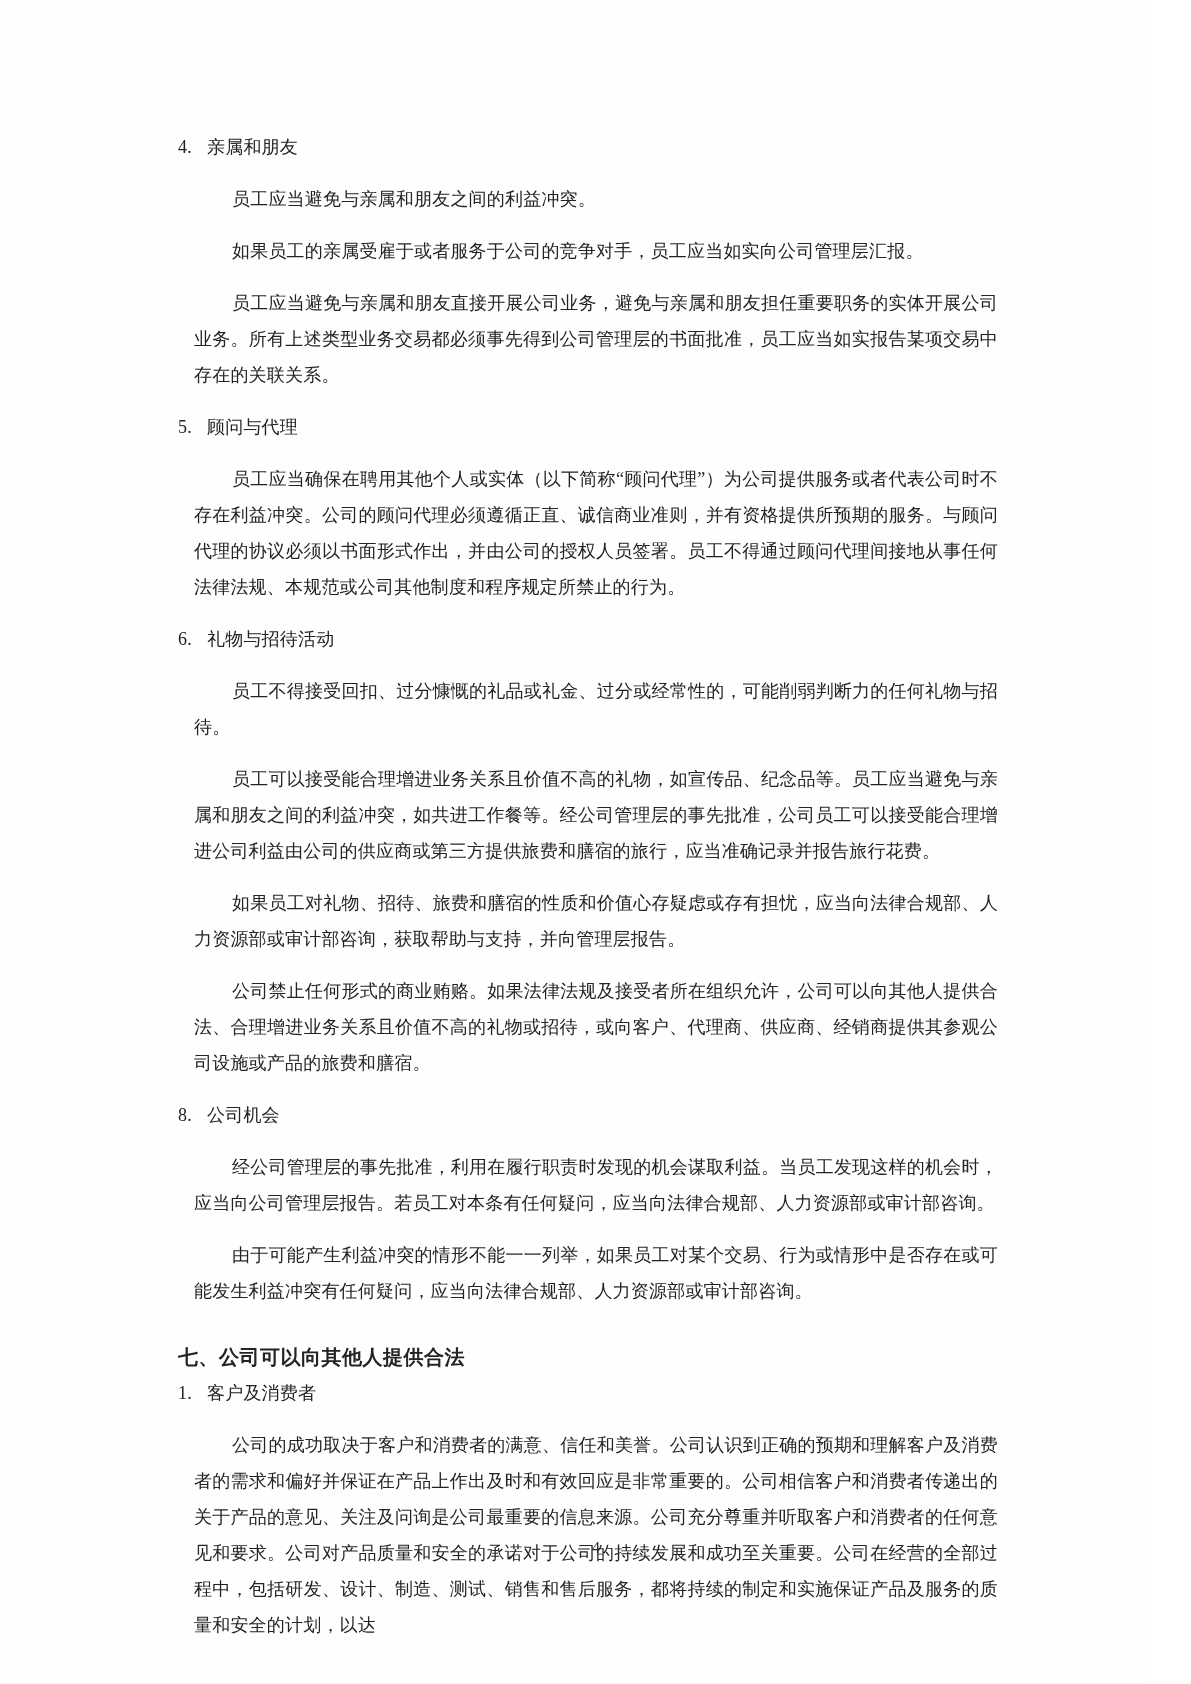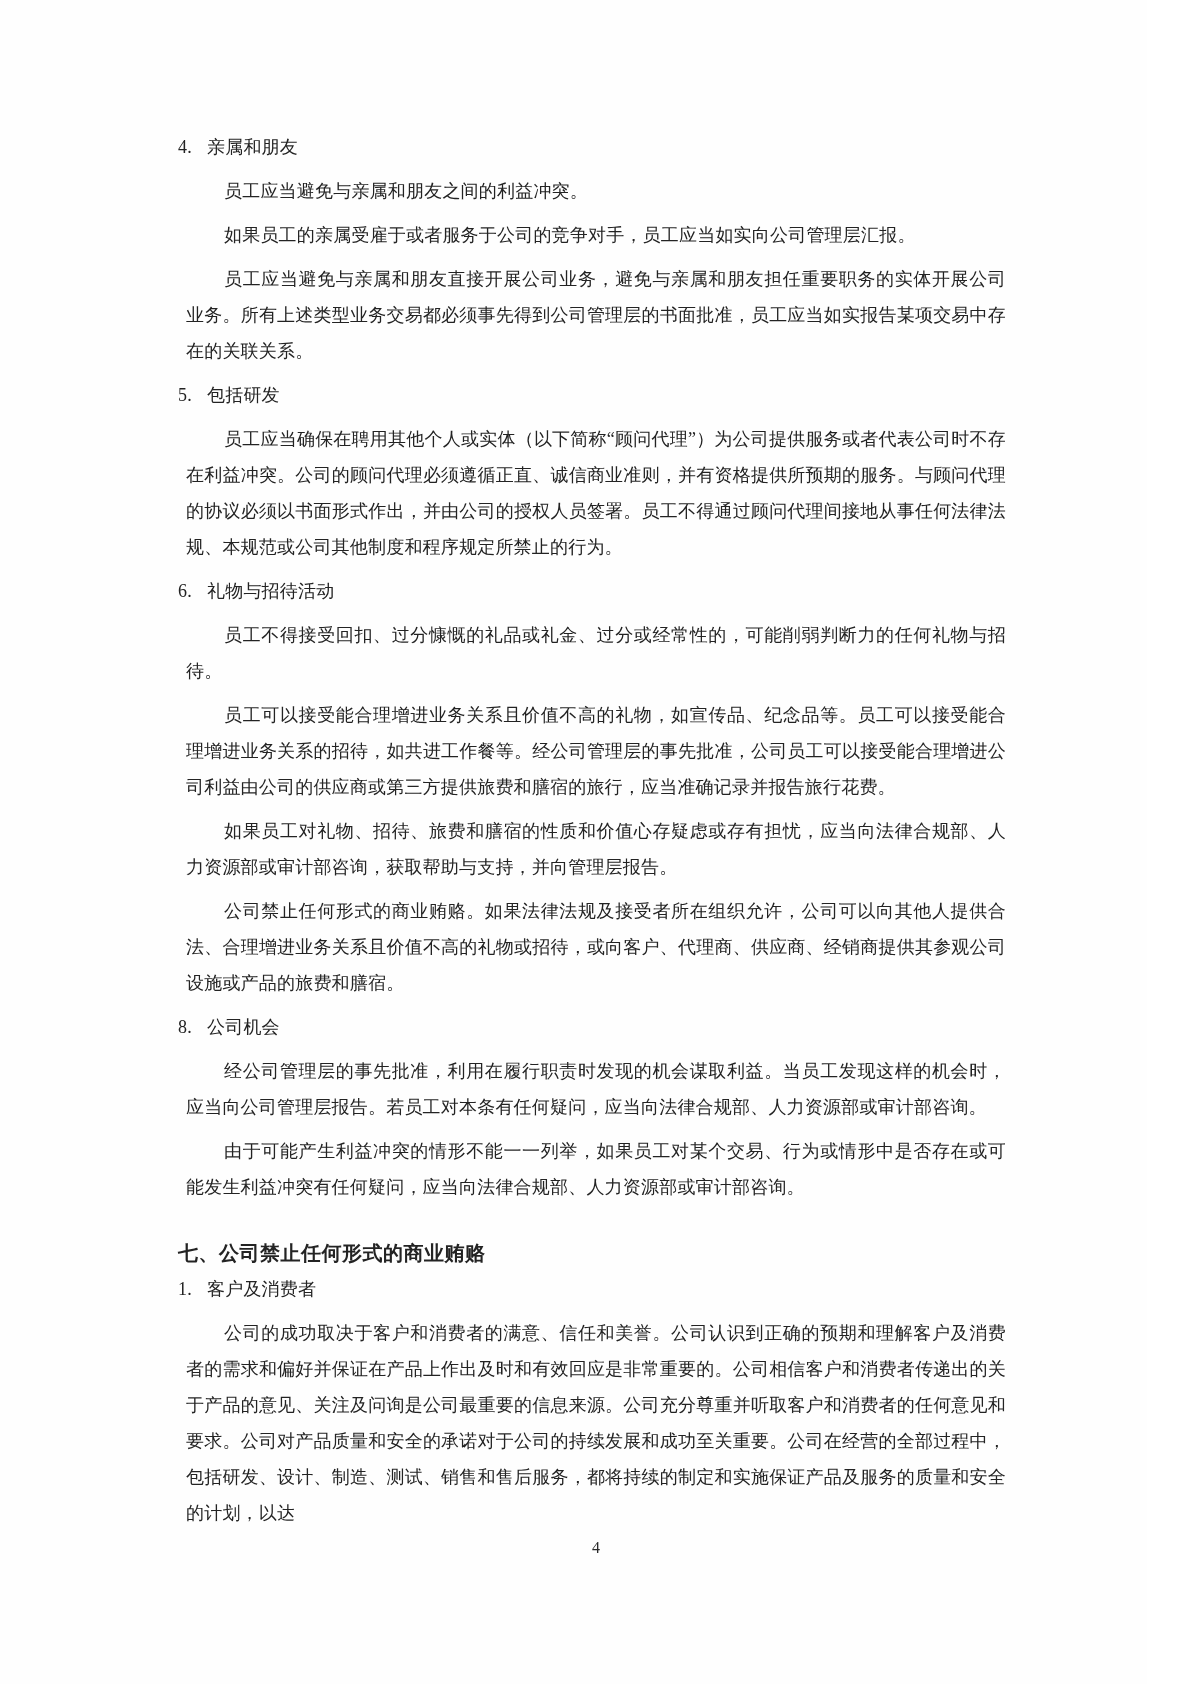--- a/index.html
+++ b/index.html
@@ -22,21 +22,21 @@
     position: absolute;
     left: 178px;
     top: 129px;
     width: 836px;
     font-size: 18px;
     line-height: 36px;
     text-align: justify;
     letter-spacing: 0.2px;
   }
   .para {
-    margin: 8px;
+    margin: 16px;
     text-indent: 38px;
   }
   .li {
     margin: 0;
     text-indent: 0;
   }
   .li .marker {
     display: inline-block;
     width: 29px;
     text-indent: 0;
@@ -64,36 +64,36 @@
 <body>
 
 <div class="doc-page">
   <main class="doc-body">
 
     <p class="li"><span class="marker">4.</span><span>亲属和朋友</span></p>
     <p class="para">员工应当避免与亲属和朋友之间的利益冲突。</p>
     <p class="para">如果员工的亲属受雇于或者服务于公司的竞争对手，员工应当如实向公司管理层汇报。</p>
     <p class="para">员工应当避免与亲属和朋友直接开展公司业务，避免与亲属和朋友担任重要职务的实体开展公司业务。所有上述类型业务交易都必须事先得到公司管理层的书面批准，员工应当如实报告某项交易中存在的关联关系。</p>
 
-    <p class="li"><span class="marker">5.</span><span>包括研发</span></p>
+    <p class="li"><span class="marker">5.</span><span>顾问与代理</span></p>
     <p class="para">员工应当确保在聘用其他个人或实体（以下简称“顾问代理”）为公司提供服务或者代表公司时不存在利益冲突。公司的顾问代理必须遵循正直、诚信商业准则，并有资格提供所预期的服务。与顾问代理的协议必须以书面形式作出，并由公司的授权人员签署。员工不得通过顾问代理间接地从事任何法律法规、本规范或公司其他制度和程序规定所禁止的行为。</p>
 
     <p class="li"><span class="marker">6.</span><span>礼物与招待活动</span></p>
     <p class="para">员工不得接受回扣、过分慷慨的礼品或礼金、过分或经常性的，可能削弱判断力的任何礼物与招待。</p>
-    <p class="para">员工可以接受能合理增进业务关系且价值不高的礼物，如宣传品、纪念品等。员工可以接受能合理增进业务关系的招待，如共进工作餐等。经公司管理层的事先批准，公司员工可以接受能合理增进公司利益由公司的供应商或第三方提供旅费和膳宿的旅行，应当准确记录并报告旅行花费。</p>
+    <p class="para">员工可以接受能合理增进业务关系且价值不高的礼物，如宣传品、纪念品等。员工应当避免与亲属和朋友之间的利益冲突，如共进工作餐等。经公司管理层的事先批准，公司员工可以接受能合理增进公司利益由公司的供应商或第三方提供旅费和膳宿的旅行，应当准确记录并报告旅行花费。</p>
     <p class="para">如果员工对礼物、招待、旅费和膳宿的性质和价值心存疑虑或存有担忧，应当向法律合规部、人力资源部或审计部咨询，获取帮助与支持，并向管理层报告。</p>
     <p class="para">公司禁止任何形式的商业贿赂。如果法律法规及接受者所在组织允许，公司可以向其他人提供合法、合理增进业务关系且价值不高的礼物或招待，或向客户、代理商、供应商、经销商提供其参观公司设施或产品的旅费和膳宿。</p>
 
 
     <p class="li"><span class="marker">8.</span><span>公司机会</span></p>
     <p class="para">经公司管理层的事先批准，利用在履行职责时发现的机会谋取利益。当员工发现这样的机会时，应当向公司管理层报告。若员工对本条有任何疑问，应当向法律合规部、人力资源部或审计部咨询。</p>
 
     <p class="para">由于可能产生利益冲突的情形不能一一列举，如果员工对某个交易、行为或情形中是否存在或可能发生利益冲突有任何疑问，应当向法律合规部、人力资源部或审计部咨询。</p>
 
-    <h2 class="section-heading">七、公司禁止任何形式的商业贿赂</h2>
+    <h2 class="section-heading">七、公司可以向其他人提供合法</h2>
 
     <p class="li"><span class="marker">1.</span><span>客户及消费者</span></p>
     <p class="para">公司的成功取决于客户和消费者的满意、信任和美誉。公司认识到正确的预期和理解客户及消费者的需求和偏好并保证在产品上作出及时和有效回应是非常重要的。公司相信客户和消费者传递出的关于产品的意见、关注及问询是公司最重要的信息来源。公司充分尊重并听取客户和消费者的任何意见和要求。公司对产品质量和安全的承诺对于公司的持续发展和成功至关重要。公司在经营的全部过程中，包括研发、设计、制造、测试、销售和售后服务，都将持续的制定和实施保证产品及服务的质量和安全的计划，以达</p>
 
   </main>
 
   <footer class="page-footer">
     <span>4</span>
   </footer>
 </div>

